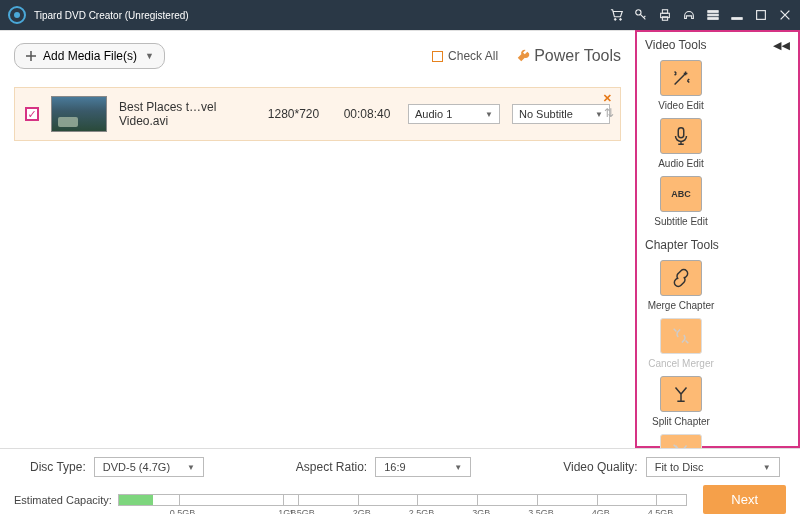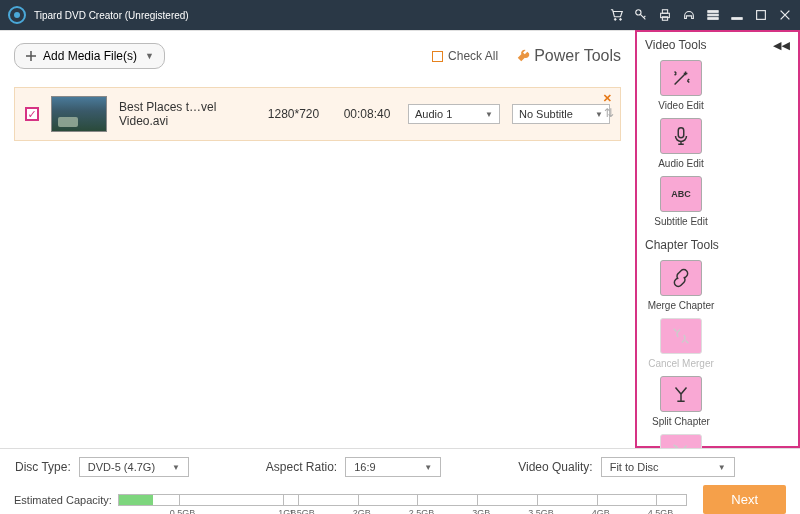--- a/index.html
+++ b/index.html
@@ -39,34 +39,34 @@
   .sel .arr { font-size: 8px; color: #666; margin-left: 6px; }
   .audio-sel { width: 92px; }
   .sub-sel { width: 98px; }
   .row-close { position: absolute; top: 4px; right: 8px; color: #e67817; font-size: 11px; cursor: pointer; font-weight: bold; }
   .row-sort { position: absolute; top: 18px; right: 6px; font-size: 12px; color: #aaa; cursor: pointer; }
 
   .side-header { display: flex; align-items: flex-end; justify-content: space-between; font-size: 12px; color: #444; margin-bottom: 8px; }
   .collapse-icon { font-size: 11px; color: #333; cursor: pointer; }
   .tool-grid { display: flex; flex-wrap: wrap; gap: 6px 10px; margin-bottom: 10px; }
   .tool { width: 72px; text-align: center; cursor: pointer; }
-  .tool .ico { width: 42px; height: 36px; border: 1px solid #aaa; border-radius: 3px; margin: 0 auto 4px; display: flex; align-items: center; justify-content: center; background: #f9a8d4; }
+  .tool .ico { width: 42px; height: 36px; border: 1px solid #aaa; border-radius: 3px; margin: 0 auto 4px; display: flex; align-items: center; justify-content: center; background: #fdba74; }
   .tool.disabled .ico { border-color: #ddd; }
   .tool.disabled { color: #bbb; cursor: default; }
   .tool .lbl { font-size: 10px; color: #444; line-height: 1.2; }
   .tool.disabled .lbl { color: #bbb; }
   .section-label { font-size: 12px; color: #444; margin: 4px 0 8px; }
 
   .footer { position: absolute; bottom: 0; left: 0; right: 0; height: 66px; border-top: 1px solid #ddd; padding: 8px 14px 6px; background: #fff; }
   .footer-row1 { display: flex; align-items: center; gap: 8px; font-size: 12px; color: #444; margin-bottom: 8px; }
   .footer-row1 .sel { padding: 3px 8px; }
   .disc-sel { width: 110px; }
   .aspect-sel { width: 96px; }
   .quality-sel { width: 134px; }
-  .f-lbl { margin-left: 1px; }
+  .f-lbl { margin-left: 16px; }
   .f-gap { width: 60px; }
 
   .footer-row2 { display: flex; align-items: center; font-size: 11px; color: #444; }
   .cap-lbl { margin-right: 6px; }
   .cap-bar { flex: 1; height: 12px; border: 1px solid #bbb; position: relative; background: #fff; }
   .cap-fill { position: absolute; left: 0; top: 0; bottom: 0; width: 6%; background: #7ed67e; }
   .cap-tick { position: absolute; top: -1px; bottom: -1px; width: 1px; background: #bbb; }
   .cap-tick span { position: absolute; top: 14px; left: -10px; width: 28px; font-size: 9px; color: #666; text-align: center; }
   .next-btn { margin-left: 16px; background: #f5a04a; color: #fff; border: none; padding: 7px 28px; font-size: 13px; cursor: pointer; border-radius: 2px; }
 </style>

